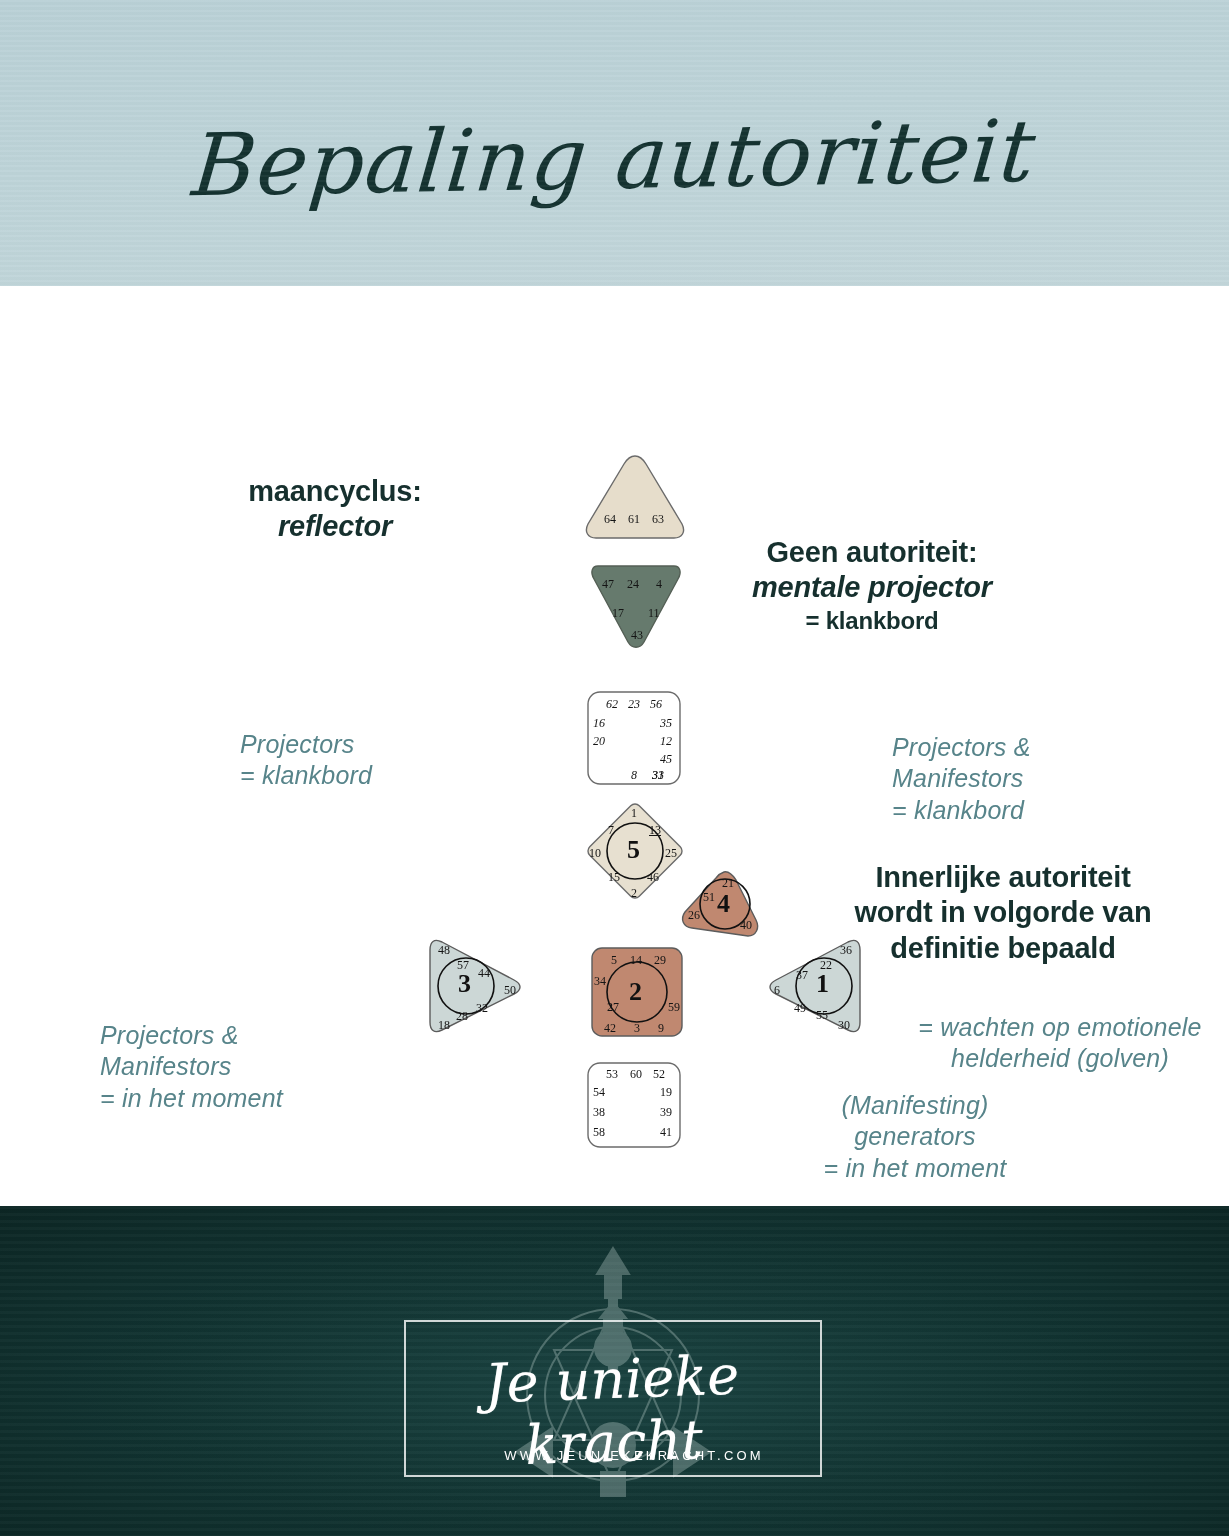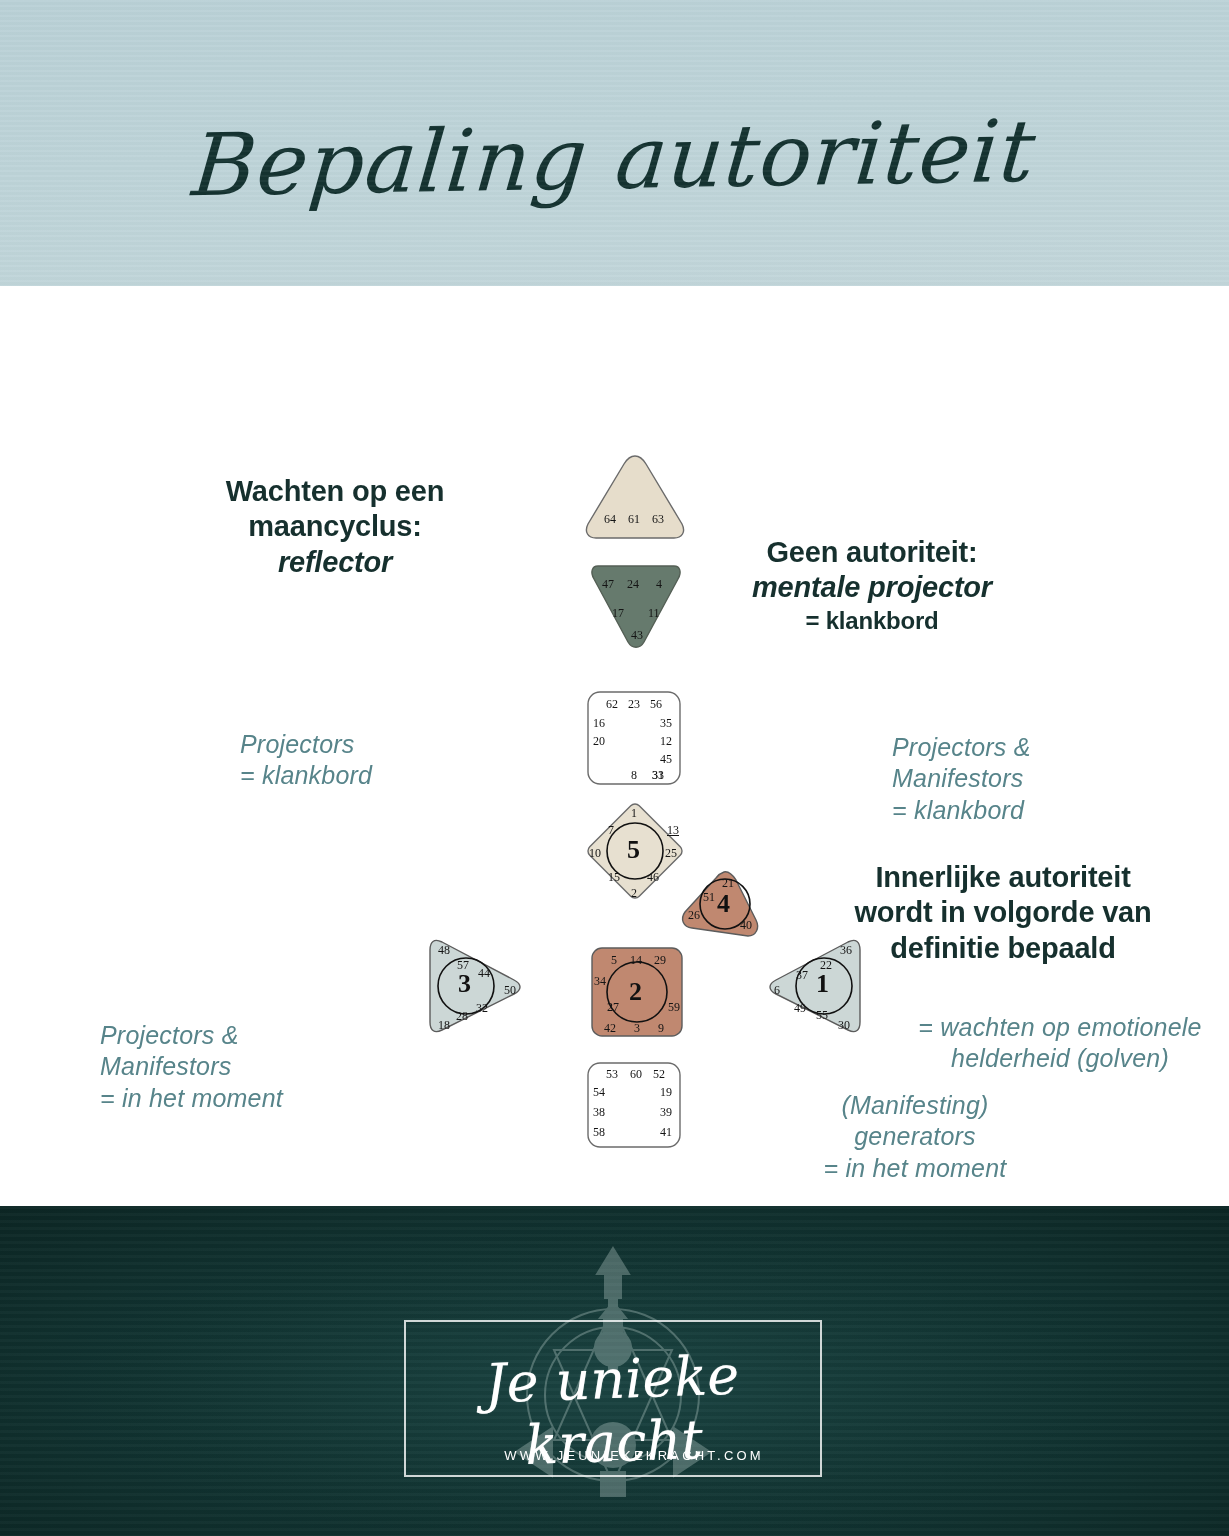--- a/index.html
+++ b/index.html
@@ -274,21 +274,21 @@
       <path d="M8,4 L84,4 C90,4 92,10 88,17 L54,80 C50,87 42,87 38,80 L4,17 C0,10 2,4 8,4 Z" fill="#667a6d" stroke="#545f55" stroke-width="1.4"></path>
     </svg>
     <span class="gate" style="left:12px; top:15px;">47</span>
     <span class="gate" style="left:37px; top:15px;">24</span>
     <span class="gate" style="left:66px; top:15px;">4</span>
     <span class="gate" style="left:22px; top:44px;">17</span>
     <span class="gate" style="left:58px; top:44px;">11</span>
     <span class="gate" style="left:41px; top:66px;">43</span>
   </div>
 
-  <div class="center" style="left:586px; top:404px; width:96px; height:96px;">
+  <div class="center" style="left:586px; top:404px; width:96px; height:96px;font-style:italic;">
     <svg width="96" height="96" viewBox="0 0 96 96">
       <rect x="2" y="2" width="92" height="92" rx="12" fill="#ffffff" stroke="#6b6b6b" stroke-width="1.4"></rect>
     </svg>
     <span class="gate" style="left:20px; top:7px;">62</span>
     <span class="gate" style="left:42px; top:7px;">23</span>
     <span class="gate" style="left:64px; top:7px;">56</span>
     <span class="gate" style="left:7px;  top:26px;">16</span>
     <span class="gate" style="left:74px; top:26px;">35</span>
     <span class="gate" style="left:7px;  top:44px;">20</span>
     <span class="gate" style="left:74px; top:44px;">12</span>
@@ -299,21 +299,21 @@
   </div>
 
   <div class="center" style="left:580px; top:510px; width:110px; height:110px;">
     <svg width="110" height="110" viewBox="0 0 110 110">
       <rect x="20" y="20" width="70" height="70" rx="6" transform="rotate(45 55 55)" fill="#e7e0d0" stroke="#6b6b6b" stroke-width="1.4"></rect>
       <circle cx="55" cy="55" r="28" fill="none" stroke="#111" stroke-width="1.6"></circle>
     </svg>
     <span class="ctr-num" style="left:47px; top:39px;">5</span>
     <span class="gate" style="left:51px; top:10px;">1</span>
     <span class="gate" style="left:28px; top:27px;">7</span>
-    <span class="gate" style="left:87px; top:27px;text-decoration:underline;">13</span>
+    <span class="gate" style="left:69px; top:27px;text-decoration:underline;">13</span>
     <span class="gate" style="left:9px;  top:50px;">10</span>
     <span class="gate" style="left:85px; top:50px;">25</span>
     <span class="gate" style="left:28px; top:74px;">15</span>
     <span class="gate" style="left:67px; top:74px;">46</span>
     <span class="gate" style="left:51px; top:90px;">2</span>
   </div>
 
   <div class="center" style="left:678px; top:582px; width:86px; height:78px;">
     <svg width="86" height="78" viewBox="0 0 86 78">
       <path d="M46,4 C50,3 54,6 58,12 L78,52 C82,60 78,68 70,68 L14,60 C5,59 2,51 7,44 L38,10 C41,6 43,5 46,4 Z" fill="#c08870" stroke="#5c5c5c" stroke-width="1.4"></path>
@@ -383,21 +383,20 @@
     <span class="gate" style="left:7px;  top:24px;">54</span>
     <span class="gate" style="left:74px; top:24px;">19</span>
     <span class="gate" style="left:7px;  top:44px;">38</span>
     <span class="gate" style="left:74px; top:44px;">39</span>
     <span class="gate" style="left:7px;  top:64px;">58</span>
     <span class="gate" style="left:74px; top:64px;">41</span>
   </div>
 </div>
 
 <div class="lbl-bold" style="left:160px; top:474px; width:350px;">
-  <div>Wachten op een</div>
   <div>maancyclus:</div>
   <div class="it">reflector</div>
 </div>
 
 <div class="lbl-bold" style="left:702px; top:535px; width:340px;">
   <div>Geen autoriteit:</div>
   <div class="it">mentale projector</div>
   <div class="sm">= klankbord</div>
 </div>
 

